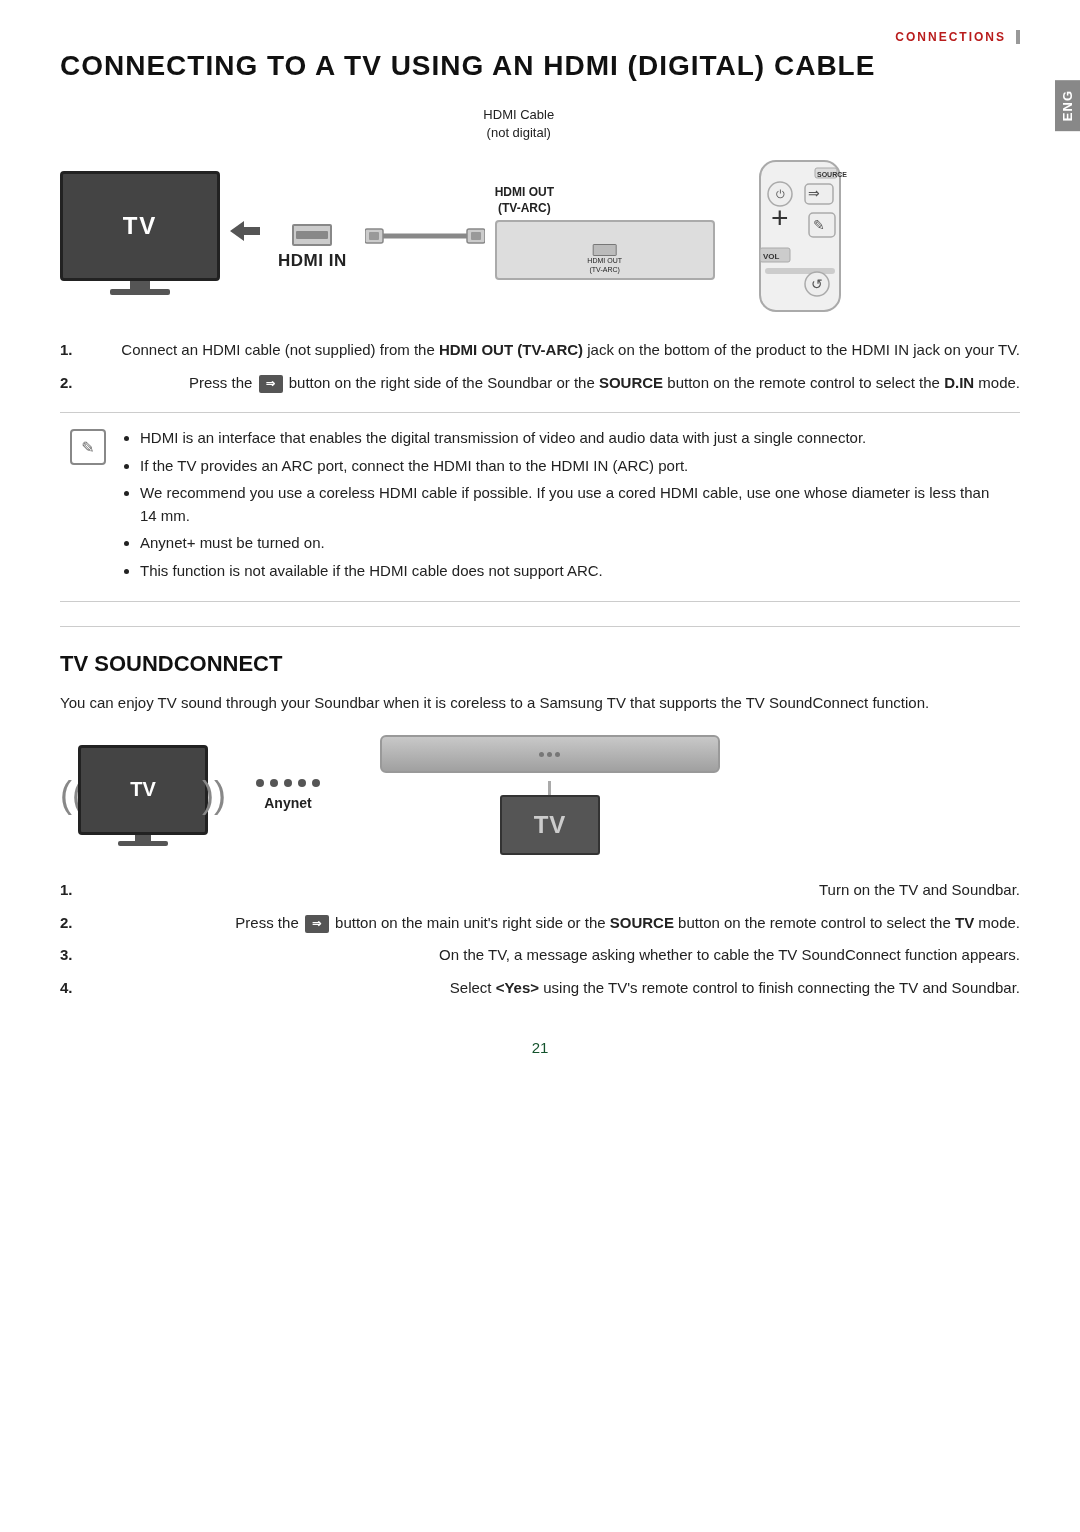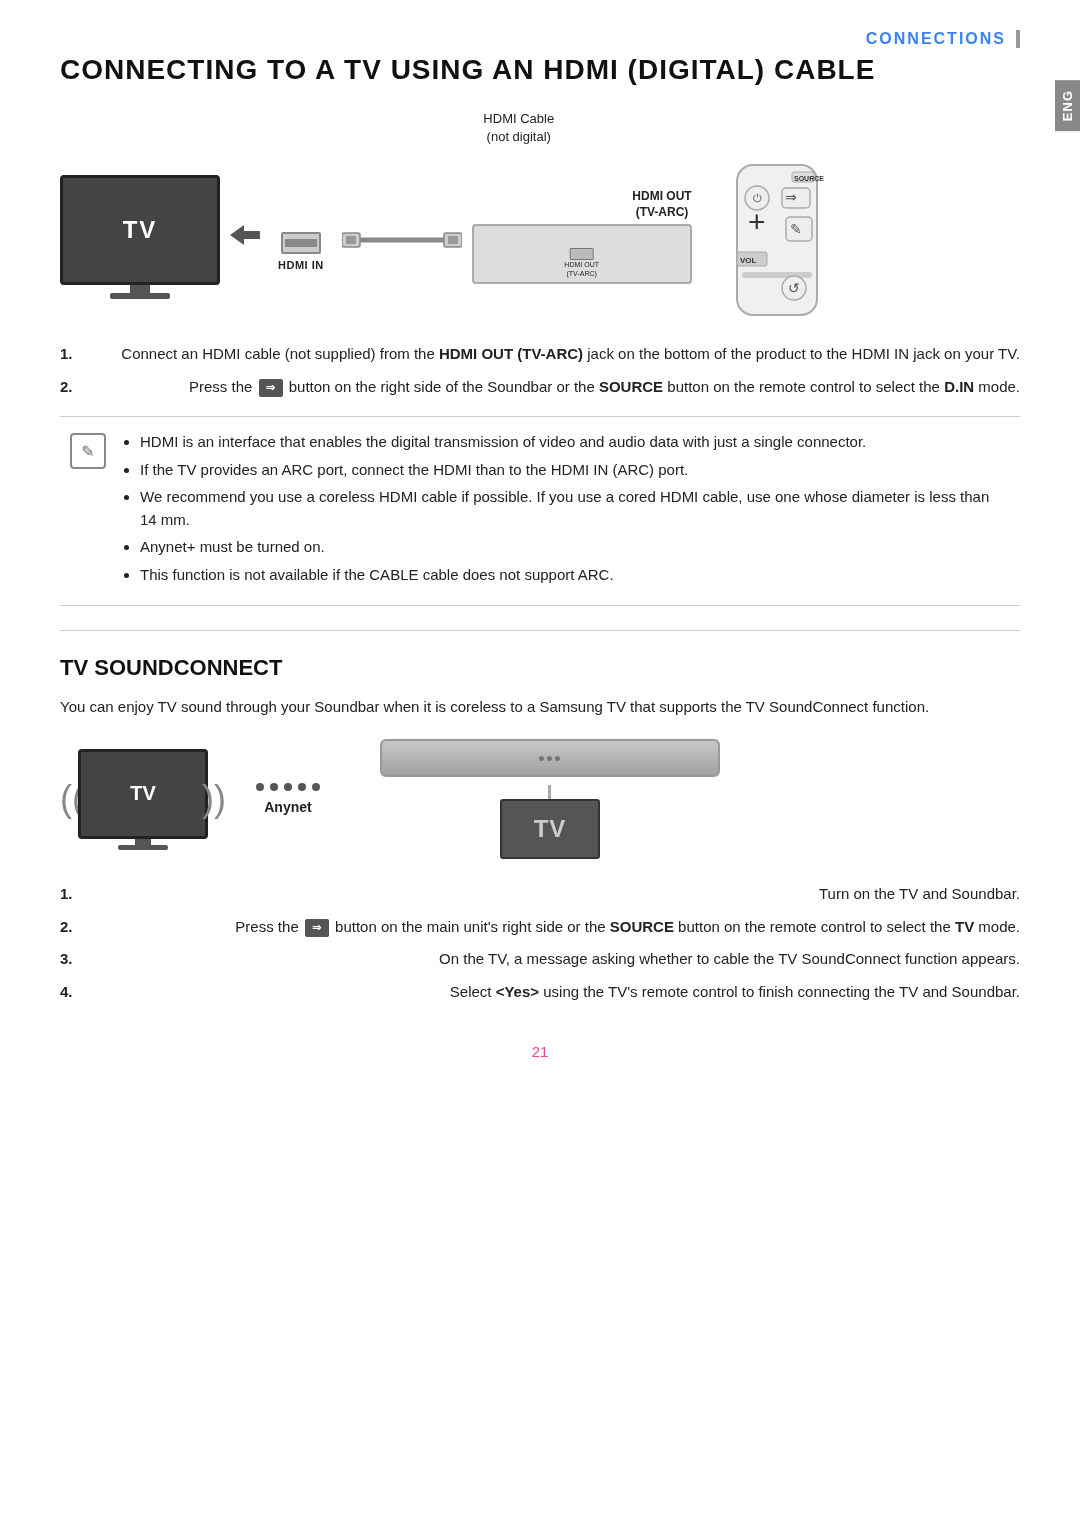--- a/index.html
+++ b/index.html
@@ -16,24 +16,24 @@
 
     
     .top-header {
       display: flex;
       justify-content: flex-end;
       align-items: center;
       margin-bottom: 6px;
       border-bottom: none;
     }
     .connections-label {
-      font-size: 16px;
+      font-size: 12px;
       font-weight: bold;
       letter-spacing: 2px;
-      color: #3b82f6;
+      color: #b91c1c;
       text-transform: uppercase;
       border-right: 4px solid #999;
       padding-right: 10px;
     }
     .eng-tab {
       position: absolute;
       right: 0;
       top: 80px;
       background: #888;
       color: #fff;
@@ -87,21 +87,21 @@
     }
 
     
     .port-area {
       display: flex;
       flex-direction: column;
       align-items: center;
       margin: 0 8px;
     }
     .port-label {
-      font-size: 11px;
+      font-size: 17px;
       font-weight: bold;
       text-align: center;
       margin-top: 5px;
       letter-spacing: 0.5px;
     }
     .hdmi-port {
       width: 40px;
       height: 22px;
       background: #ccc;
       border: 2px solid #888;
@@ -258,21 +258,21 @@
       font-weight: bold;
       font-size: 14px;
       margin-top: 4px;
     }
 
     
     .page-number {
       text-align: center;
       margin-top: 40px;
       font-size: 15px;
-      color: #ec4899;
+      color: #14532d;
     }
 
     
     .inline-source-icon {
       display: inline-flex;
       align-items: center;
       justify-content: center;
       width: 24px;
       height: 18px;
       background: #555;
@@ -338,21 +338,21 @@
       <rect x="0" y="8" width="18" height="14" fill="#ccc" stroke="#888" stroke-width="1.5" rx="2"></rect>
       <rect x="4" y="11" width="10" height="8" fill="#999" rx="1"></rect>
 
       <line x1="18" y1="15" x2="102" y2="15" stroke="#888" stroke-width="5"></line>
 
       <rect x="102" y="8" width="18" height="14" fill="#ccc" stroke="#888" stroke-width="1.5" rx="2"></rect>
       <rect x="106" y="11" width="10" height="8" fill="#999" rx="1"></rect>
     </svg>
   </div>
 
-  <div style="display:flex;flex-direction:column;align-items:flex-end;">
+  <div style="display:flex;flex-direction:column;align-items:flex-start;">
 
     <div style="font-size:12px;font-weight:bold;text-align:center;margin-bottom:4px;line-height:1.3;">
       <span>HDMI OUT</span><br>
       <span>(TV-ARC)</span>
     </div>
 
     <div style="width:220px;height:60px;background:#ddd;border:2px solid #aaa;border-radius:4px;position:relative;display:flex;align-items:center;justify-content:center;">
 
       <div style="display:flex;gap:3px;">
         <div style="width:3px;height:3px;background:#999;border-radius:50%;"></div>
@@ -419,21 +419,21 @@
 </div>
 
 <div class="notes-box">
   <div class="notes-icon">✎</div>
   <div class="notes-content">
     <ul>
       <li>HDMI is an interface that enables the digital transmission of video and audio data with just a single connector.</li>
       <li>If the TV provides an ARC port, connect the HDMI than to the HDMI IN (ARC) port.</li>
       <li>We recommend you use a coreless HDMI cable if possible. If you use a cored HDMI cable, use one whose diameter is less than 14 mm.</li>
       <li>Anynet+ must be turned on.</li>
-      <li>This function is not available if the CABLE cable does not support ARC.</li>
+      <li>This function is not available if the HDMI cable does not support ARC.</li>
     </ul>
   </div>
 </div>
 
 <hr class="section-divider">
 
 <h2 class="section-title">TV SOUNDCONNECT</h2>
 <p class="section-intro">You can enjoy TV sound through your Soundbar when it is coreless to a Samsung TV that supports the TV SoundConnect function.</p>
 
 <div class="soundconnect-diagram">

